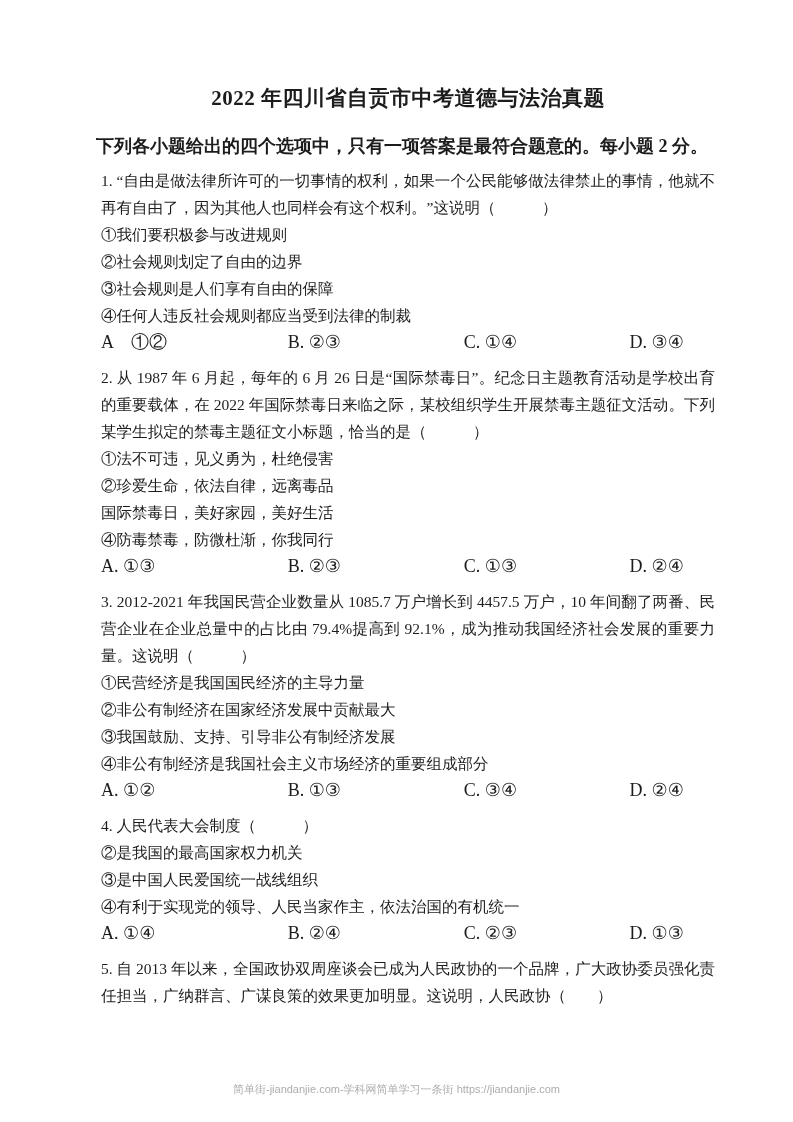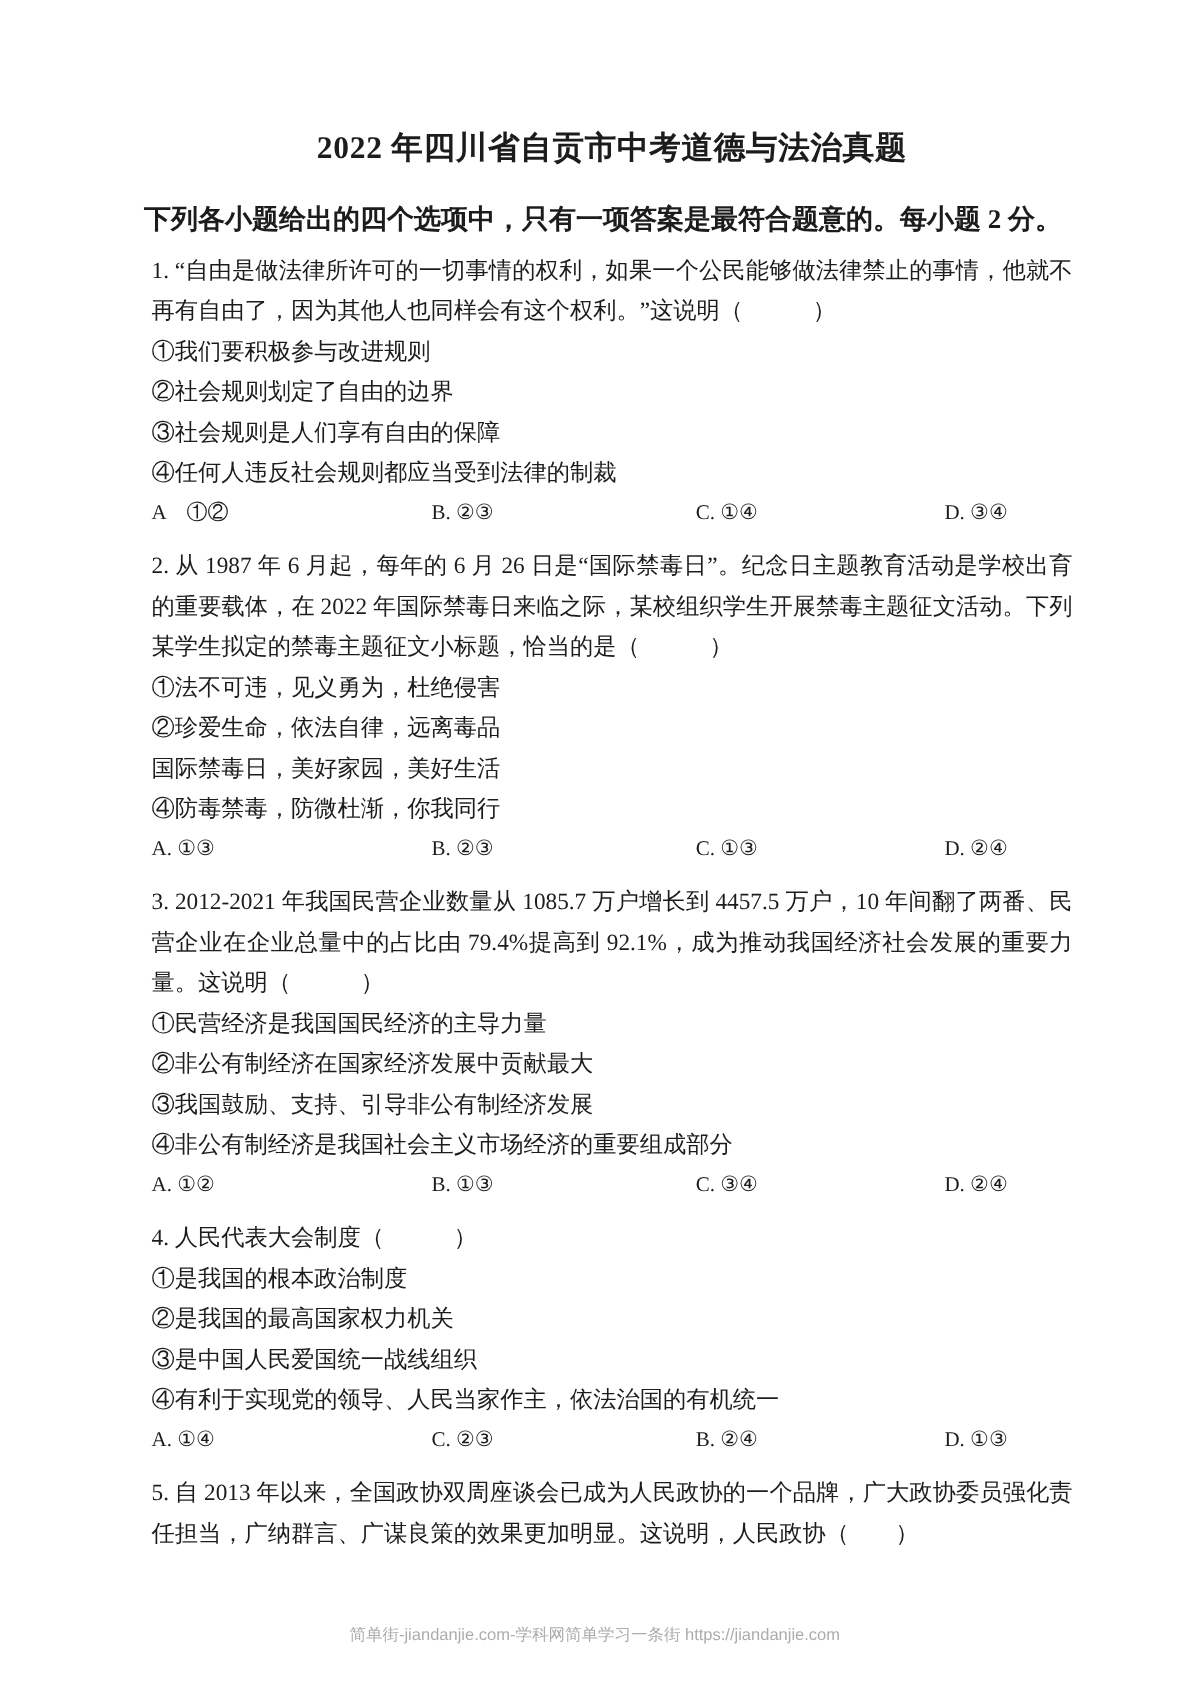--- a/index.html
+++ b/index.html
@@ -34,21 +34,21 @@
   .stem, .opt {
     font-size: 15.5px;
     line-height: 27px;
     margin: 0;
     text-align: justify;
     text-justify: inter-ideograph;
   }
   .choices {
     display: grid;
     grid-template-columns: 30.4% 28.7% 27% 13.9%;
-    font-size: 14px;
+    font-size: 18px;
     line-height: 27px;
   }
   .choices span { white-space: nowrap; }
   .footer {
     position: absolute;
     left: 0;
     right: 0;
     bottom: 25px;
     text-align: center;
     color: #acacac;
@@ -102,28 +102,27 @@
     <div class="choices">
       <span>A. ①②</span>
       <span>B. ①③</span>
       <span>C. ③④</span>
       <span>D. ②④</span>
     </div>
   </section>
 
   <section class="question">
     <p class="stem">4. 人民代表大会制度（　　　）</p>
-    <p class="opt">①是我国的根本政治制度</p>
     <p class="opt">②是我国的最高国家权力机关</p>
     <p class="opt">③是中国人民爱国统一战线组织</p>
     <p class="opt">④有利于实现党的领导、人民当家作主，依法治国的有机统一</p>
     <div class="choices">
       <span>A. ①④</span>
+      <span>B. ②④</span>
       <span>C. ②③</span>
-      <span>B. ②④</span>
       <span>D. ①③</span>
     </div>
   </section>
 
   <section class="question">
     <p class="stem">5. 自 2013 年以来，全国政协双周座谈会已成为人民政协的一个品牌，广大政协委员强化责任担当，广纳群言、广谋良策的效果更加明显。这说明，人民政协（　　）</p>
   </section>
 
 </div>
 

